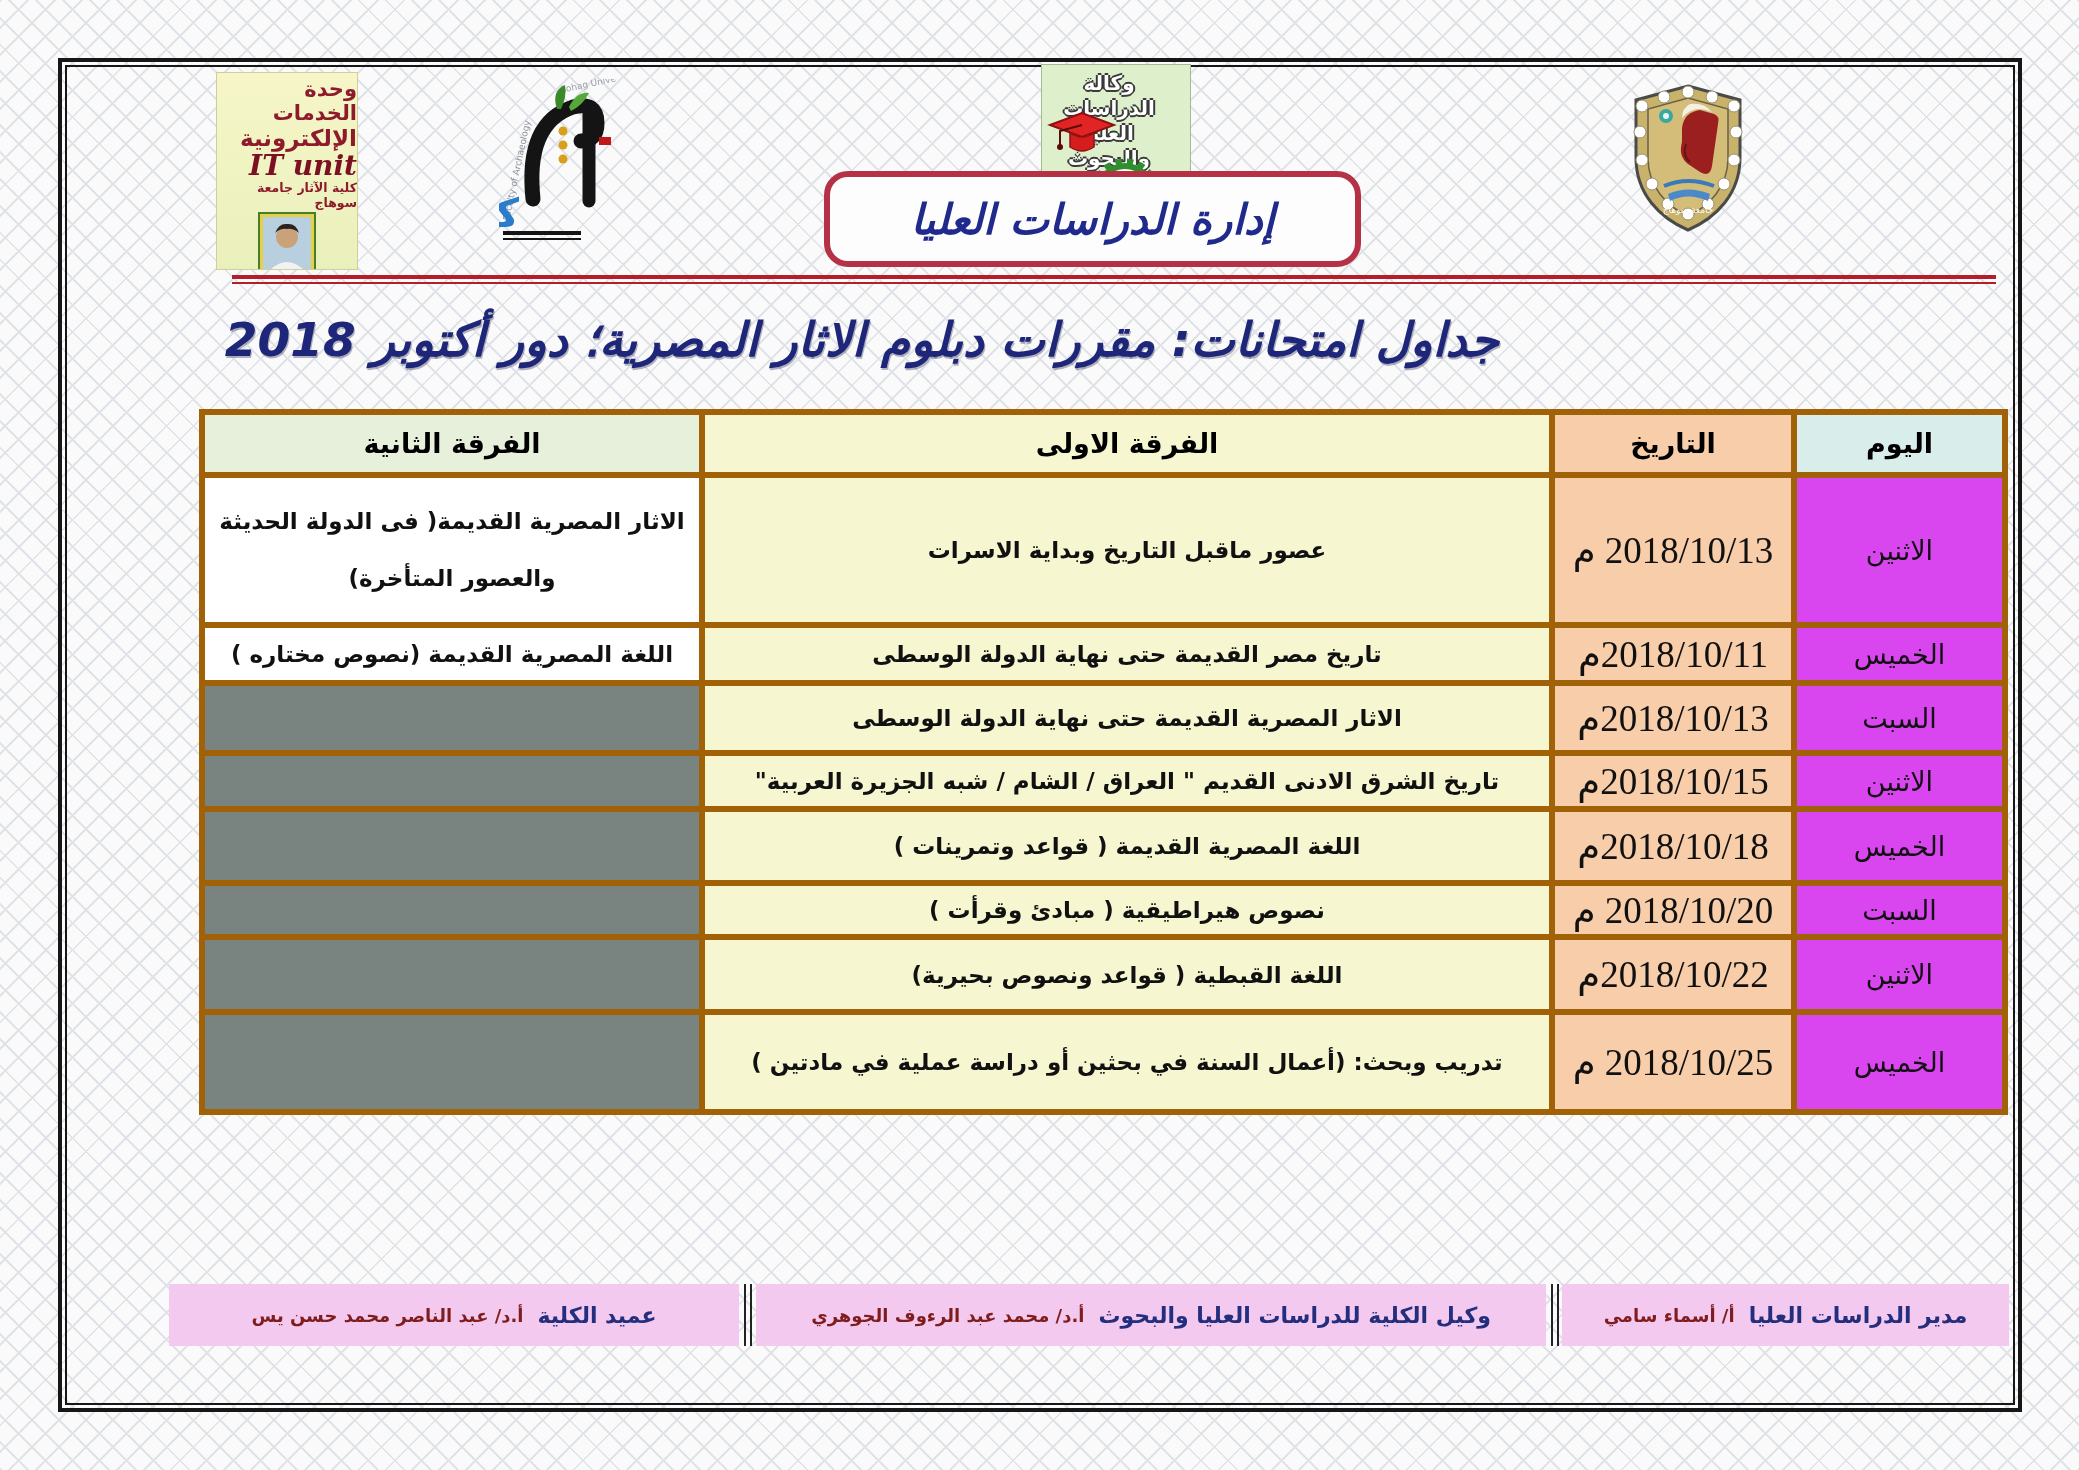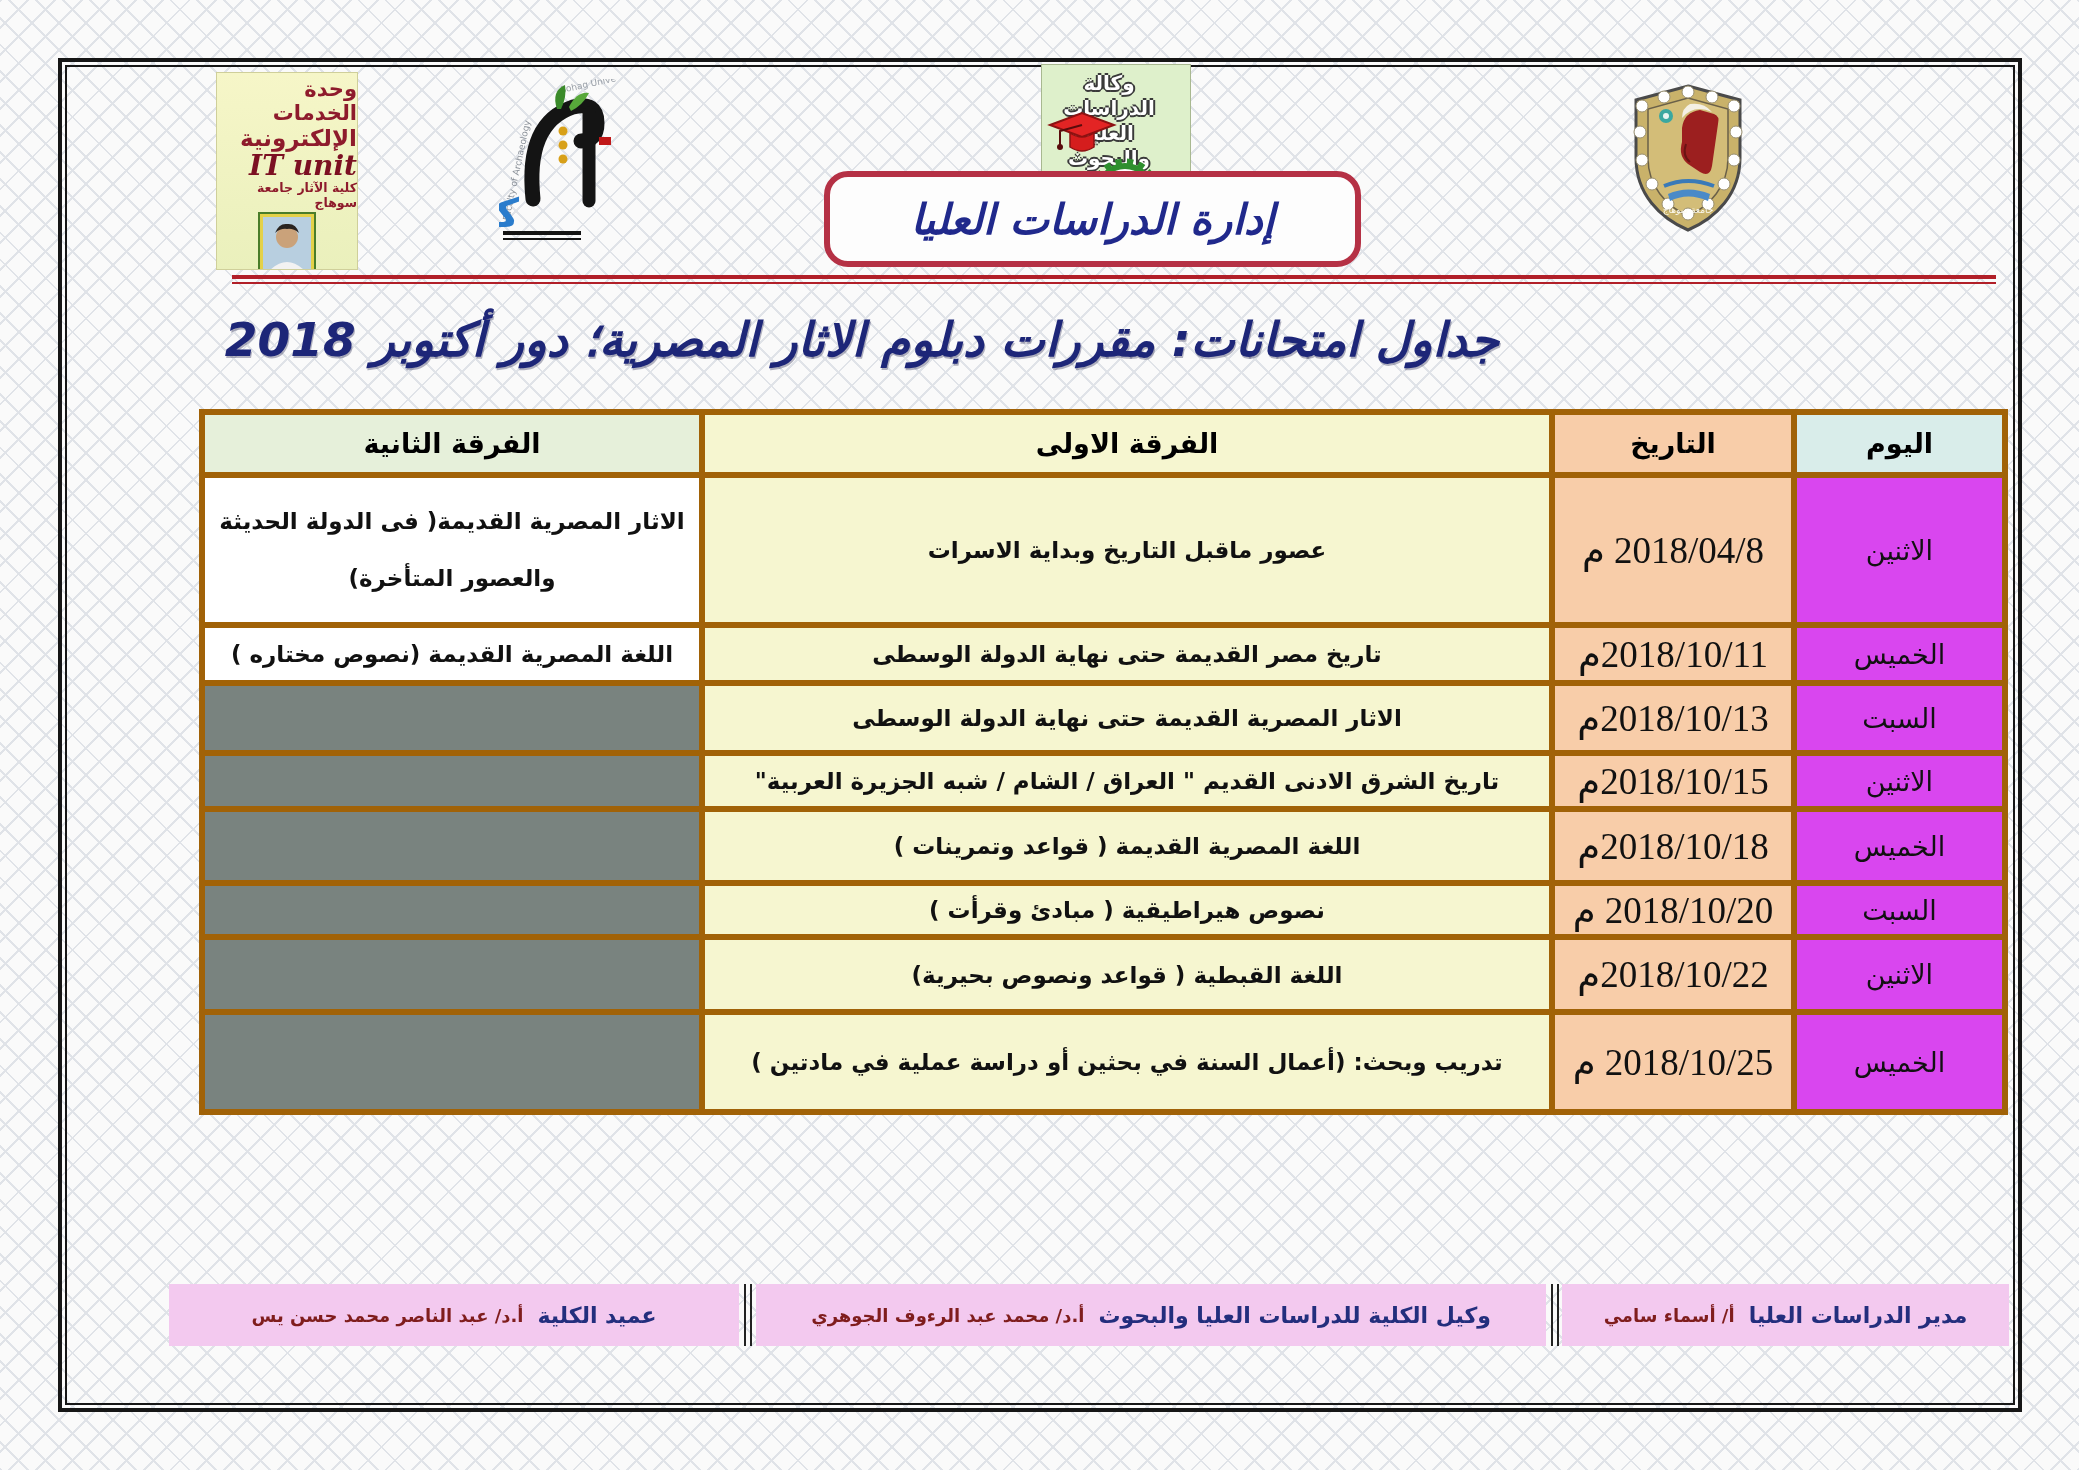--- a/index.html
+++ b/index.html
@@ -238,21 +238,21 @@
       </colgroup>
     <tbody>
         <tr class="hr">
       <th class="hdr-day">اليوم</th>
       <th class="hdr-date">التاريخ</th>
       <th class="hdr-c1">الفرقة الاولى</th>
       <th class="hdr-c2">الفرقة الثانية</th>
     </tr>
     <tr class="rh0">
       <td class="cell-day">الاثنين</td>
-      <td class="cell-date">2018/04/8 م</td>
+      <td class="cell-date">2018/10/13 م</td>
       <td class="cell-c1">عصور ماقبل التاريخ وبداية الاسرات</td>
       <td class="cell-c2f tall-c2">الاثار المصرية القديمة( فى الدولة الحديثة والعصور المتأخرة)</td>
     </tr>
     <tr class="rh1">
       <td class="cell-day">الخميس</td>
       <td class="cell-date">2018/10/11م</td>
       <td class="cell-c1">تاريخ مصر القديمة حتى نهاية الدولة الوسطى</td>
       <td class="cell-c2f">اللغة المصرية القديمة (نصوص مختاره )</td>
     </tr>
     <tr class="rh2">

